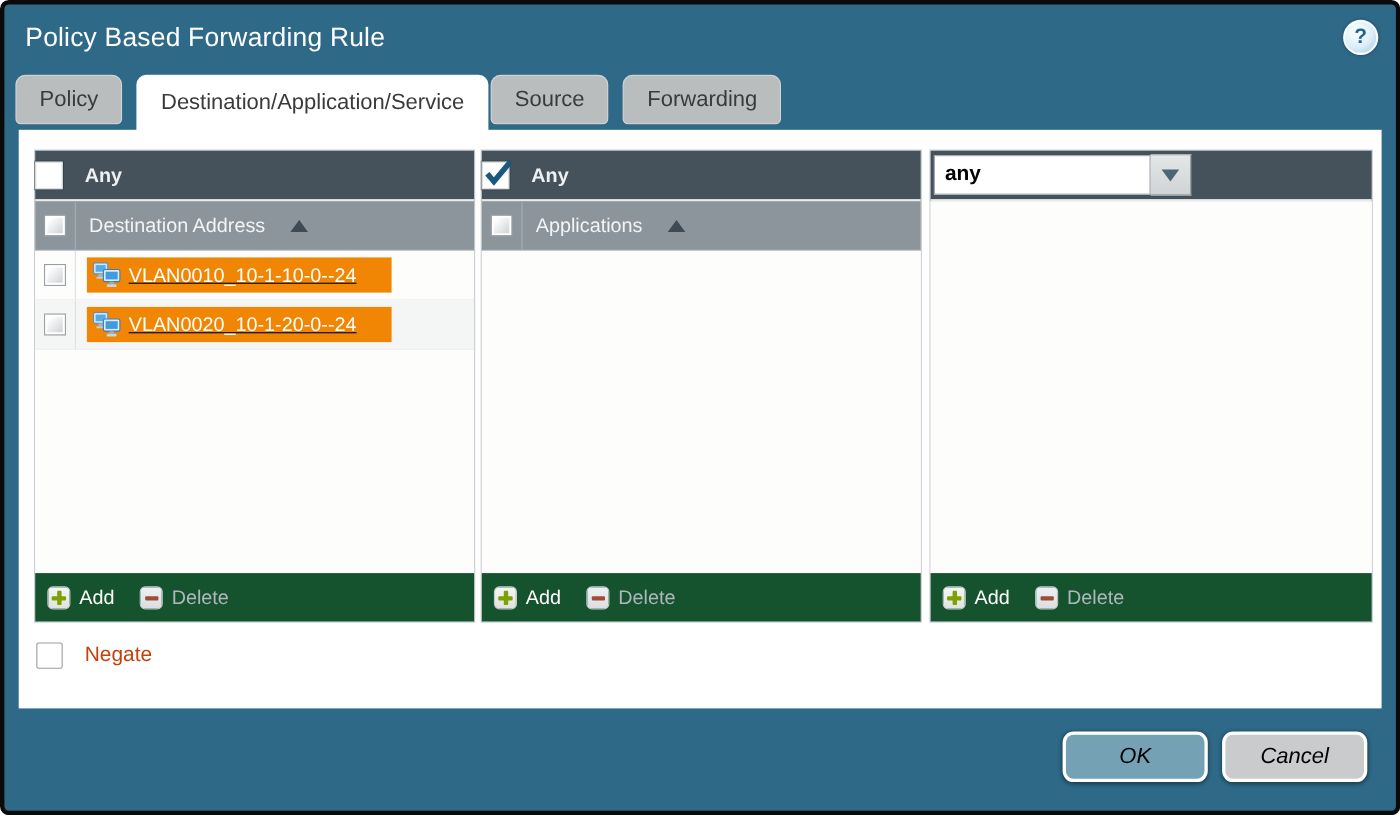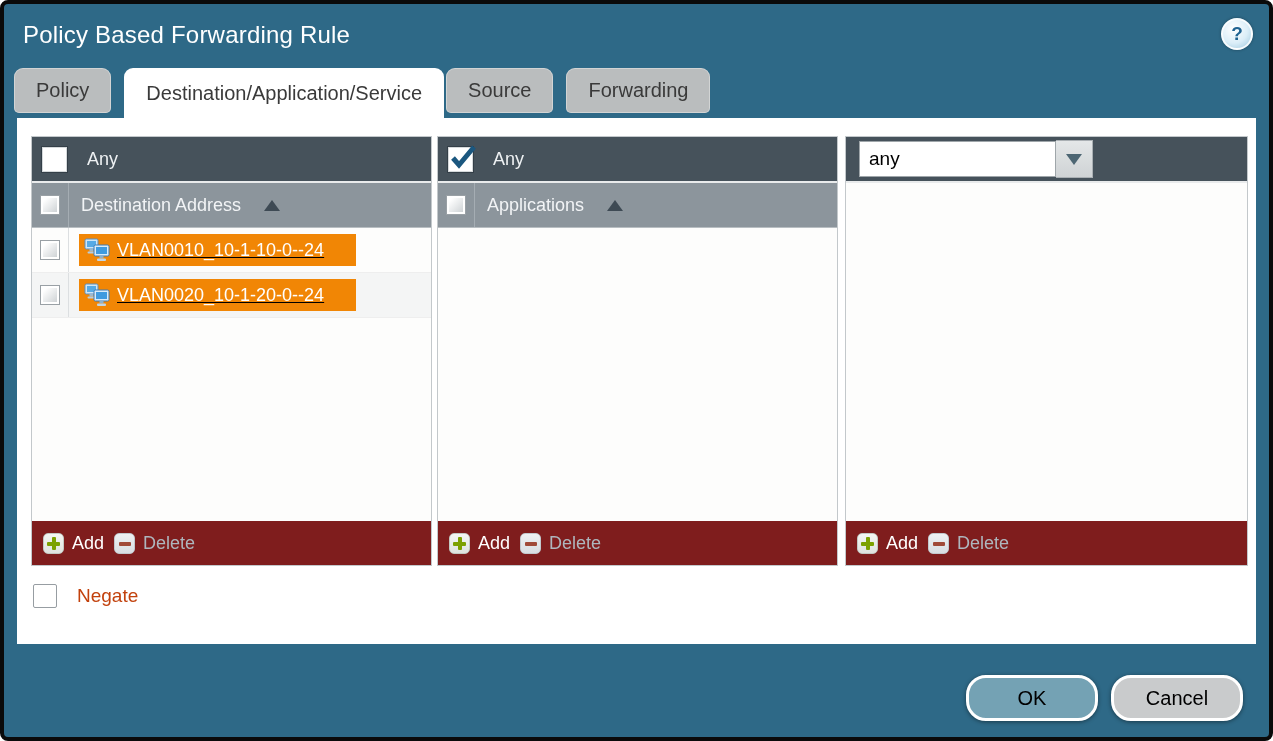--- a/index.html
+++ b/index.html
@@ -26,39 +26,39 @@
   
   .content{position:absolute;left:13px;right:13px;top:114px;height:526px;background:#ffffff;}
 
   .panel{position:absolute;top:18px;height:430px;display:flex;flex-direction:column;
     border:1px solid #c3c8cb;box-sizing:border-box;background:#fdfdfc;}
   .panel.p1{left:14px;width:401px;}
   .panel.p2{left:420px;width:401px;}
   .panel.p3{left:828px;width:403px;}
 
   .anybar{height:44px;background:#46525b;display:flex;align-items:center;gap:20px;
-    padding-left:10px;border-bottom:2px solid #e9ebec;flex:none;}
+    border-bottom:2px solid #e9ebec;flex:none;font-weight:bold;}
   .anybar .label{color:#eef1f3;font-size:18px;}
 
   .colheader{height:44px;background:#8c959c;display:flex;align-items:stretch;flex:none;
     border-bottom:1px solid #b8bec2;}
   .cbcell{width:36px;flex:none;display:flex;align-items:center;justify-content:center;
     border-right:1px solid #a5adb3;}
   .colheader .collabel{display:flex;align-items:center;gap:23px;padding-left:12px;
     color:#f2f4f6;font-size:18px;}
 
   .pbody{flex:1;background:#fdfdfc;overflow:hidden;text-decoration:underline;}
   .row{height:44px;display:flex;align-items:stretch;border-bottom:1px solid #eeeeee;}
   .row:nth-child(even){background:#f4f5f5;}
   .row .cbcell{border-right:1px solid #dcdfe1;}
   .chip{align-self:center;margin-left:10px;width:277px;height:32px;background:#f18605;
     display:flex;align-items:center;gap:7px;padding-left:5px;box-sizing:border-box;
     color:#ffffff;font-size:18px;white-space:nowrap;cursor:pointer;}
 
-  .pfooter{height:44px;background:#7f1d1d;display:flex;align-items:center;gap:10px;
+  .pfooter{height:44px;background:#14532d;display:flex;align-items:center;gap:23px;
     padding-left:11px;flex:none;}
   .btn-mini{display:flex;align-items:center;gap:8px;cursor:pointer;}
   .btn-mini .txt{font-size:18px;color:#ffffff;}
   .btn-mini.disabled{cursor:default;}
   .btn-mini.disabled .txt{color:#aeb6bd;}
 
   
   .ic-box{width:21px;height:21px;border-radius:5px;position:relative;flex:none;
     background:linear-gradient(#f4f6f3,#dfe3df);border:1px solid #c3c9c3;box-sizing:border-box;}
   .ic-add::before,.ic-add::after{content:"";position:absolute;background:#7ca100;border-radius:1px;}
@@ -88,24 +88,24 @@
   .combo-input{width:186px;height:34px;background:#fff;border:1px solid #9fa6aa;
     font-size:19px;color:#000;line-height:34px;padding-left:9px;}
   .combo-btn{width:36px;height:36px;background:linear-gradient(#e4e7e8,#cfd3d5);
     border:1px solid #aab0b4;border-left:none;display:flex;align-items:center;justify-content:center;}
 
   
   .negate{position:absolute;left:16px;top:466px;display:flex;align-items:center;gap:20px;}
   .negate .label{font-size:19px;color:#c2410c;}
 
   
-  .footbtn{position:absolute;bottom:16px;width:132px;height:46px;border-radius:20px;
+  .footbtn{position:absolute;bottom:26px;width:132px;height:46px;border-radius:10px;
     border:3px solid #ffffff;box-sizing:border-box;font-size:20px;color:#000;
     display:flex;align-items:center;justify-content:center;cursor:pointer;
-    box-shadow:0 1px 4px rgba(0,0,0,.45);}
+    box-shadow:0 1px 4px rgba(0,0,0,.45);font-style:italic;}
   .btn-ok{right:171px;background:#74a2b4;}
   .btn-cancel{right:26px;background:#c9cbcc;}
 
   .net-icon{flex:none;display:block;}
 </style>
 </head>
 <body>
 
 <div class="dialog">
 

